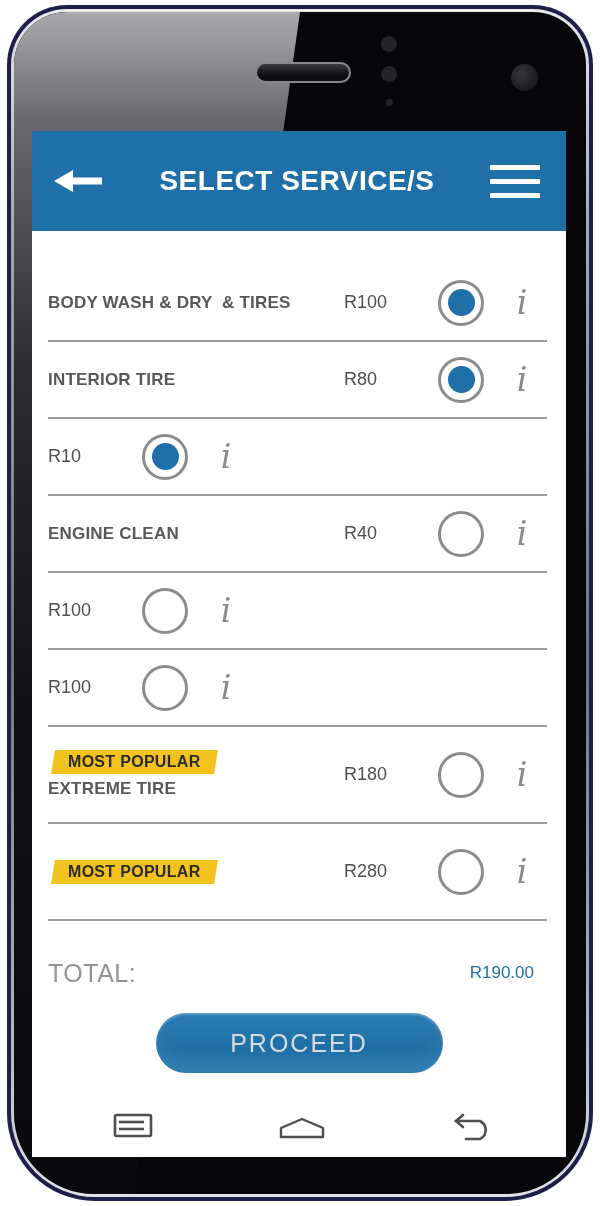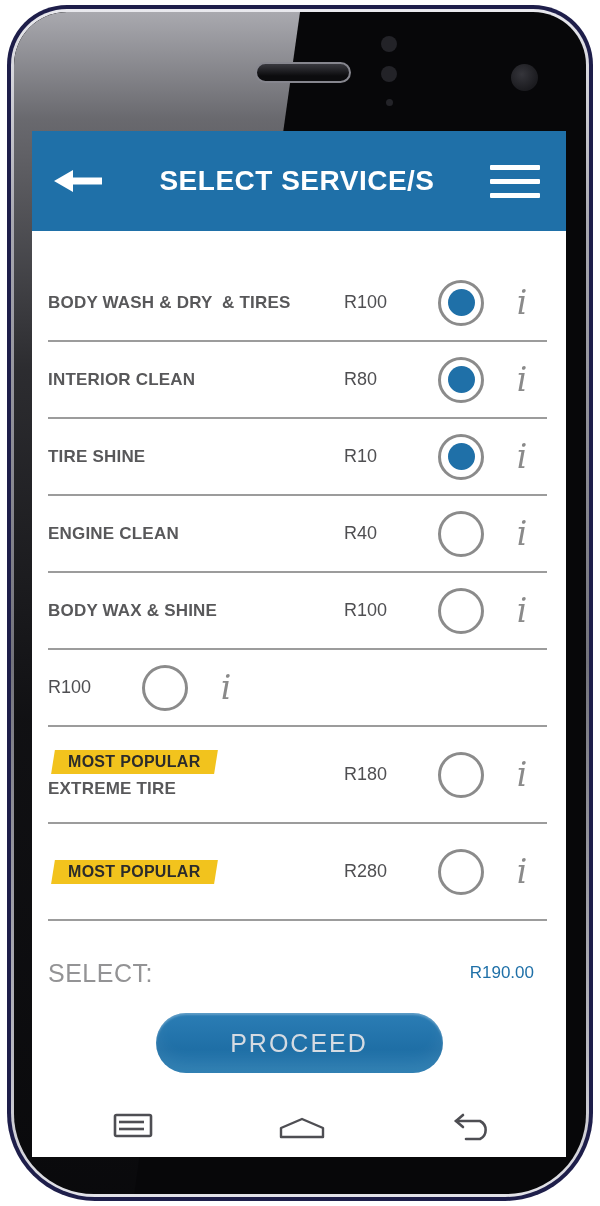--- a/index.html
+++ b/index.html
@@ -117,56 +117,48 @@
     <div class="svc-price">R100</div>
     <div class="radio on">
             <i></i>
           </div>
     <div class="svc-info">i</div>
   </div>
 
   <div class="row">
     <div class="svc-main">
 
-      <div class="svc-name">INTERIOR CLEAN</div>
+      <div class="svc-name">INTERIOR TIRE</div>
     </div>
     <div class="svc-price">R80</div>
     <div class="radio on">
             <i></i>
           </div>
     <div class="svc-info">i</div>
   </div>
 
   <div class="row">
-    <div class="svc-main">
-
-      <div class="svc-name">TIRE SHINE</div>
-    </div>
     <div class="svc-price">R10</div>
     <div class="radio on">
             <i></i>
           </div>
     <div class="svc-info">i</div>
   </div>
 
   <div class="row">
     <div class="svc-main">
 
       <div class="svc-name">ENGINE CLEAN</div>
     </div>
     <div class="svc-price">R40</div>
     <div class="radio"></div>
     <div class="svc-info">i</div>
   </div>
 
   <div class="row">
-    <div class="svc-main">
-
-      <div class="svc-name">BODY WAX &amp; SHINE</div>
-    </div>
     <div class="svc-price">R100</div>
     <div class="radio"></div>
     <div class="svc-info">i</div>
   </div>
 
   <div class="row">
     <div class="svc-price">R100</div>
     <div class="radio"></div>
     <div class="svc-info">i</div>
   </div>
@@ -189,21 +181,21 @@
         <span class="badge-text">MOST POPULAR</span>
       </div>
     </div>
     <div class="svc-price">R280</div>
     <div class="radio"></div>
     <div class="svc-info">i</div>
   </div>
 </div>
 
     <div class="total-row">
-      <span class="total-label">SELECT:</span>
+      <span class="total-label">TOTAL:</span>
       <span class="total-value">R190.00</span>
     </div>
 
     <button class="proceed-btn">PROCEED</button>
   </div>
 
   <svg class="nav-icon nav-menu" width="42" height="26" viewBox="0 0 42 26">
     <g fill="none" stroke="#4e4e53" stroke-width="2.6">
       <rect x="2" y="2" width="36" height="21" rx="1.5"></rect>
       <line x1="6" y1="9" x2="31" y2="9"></line>

